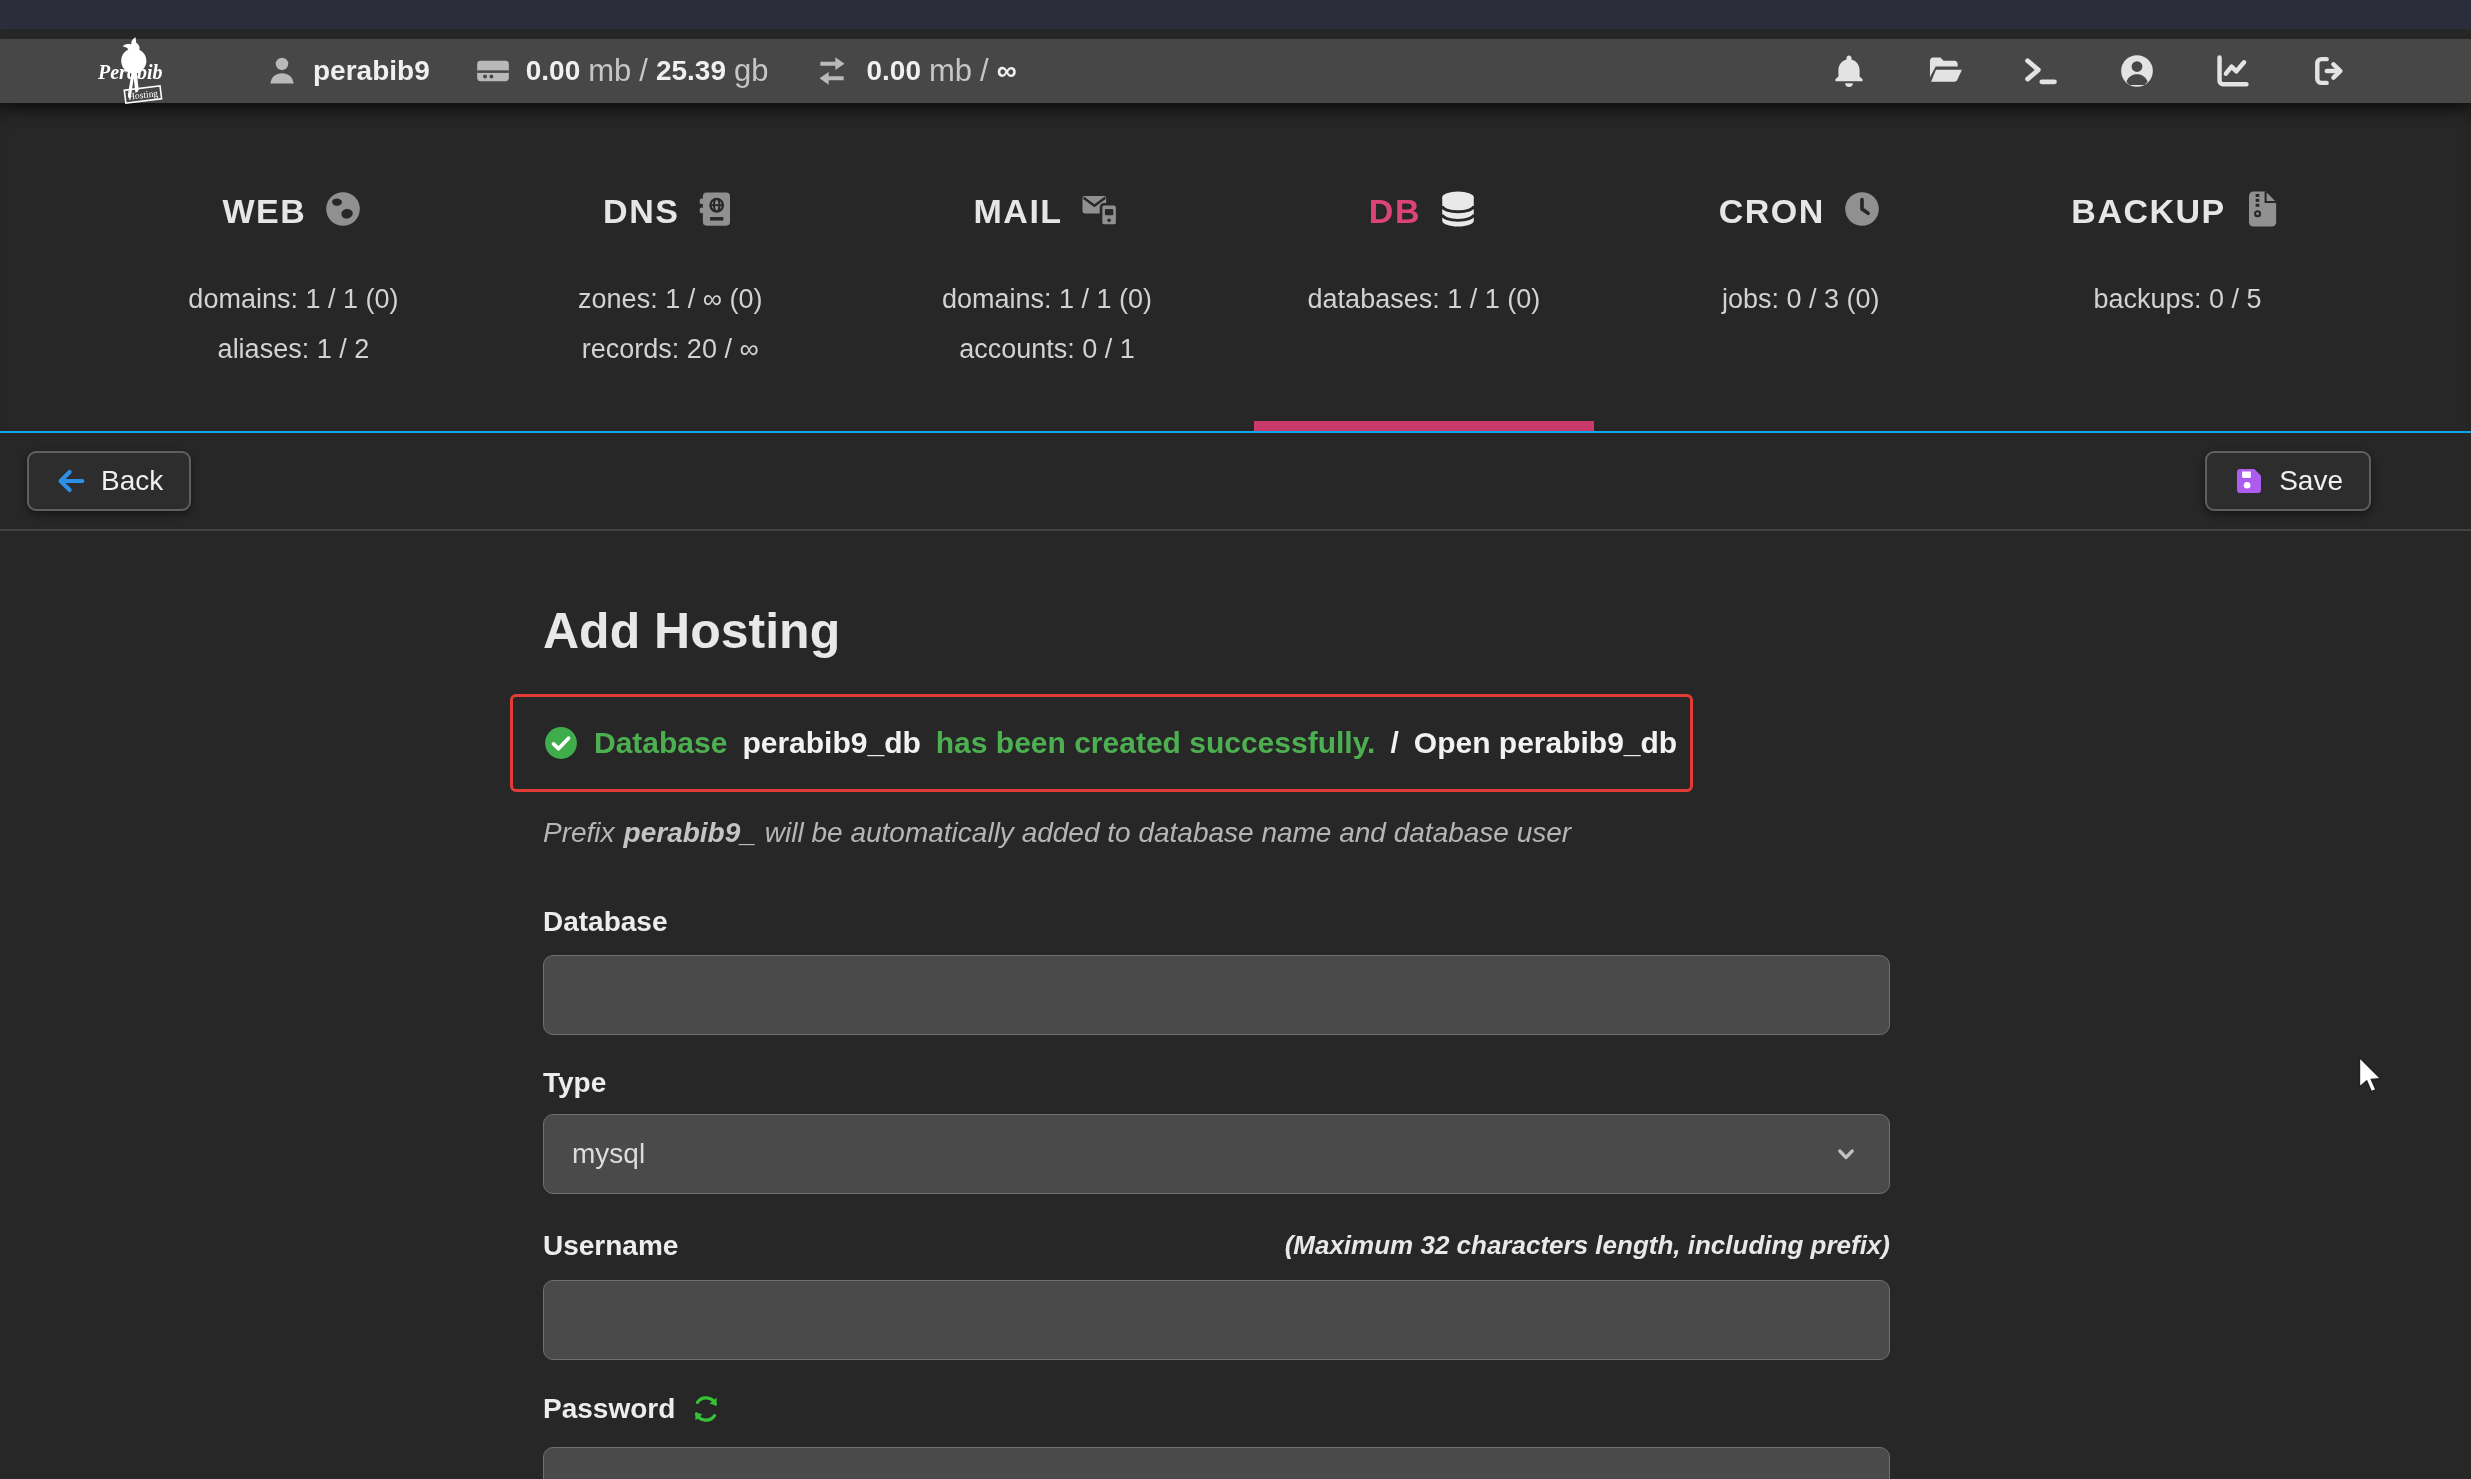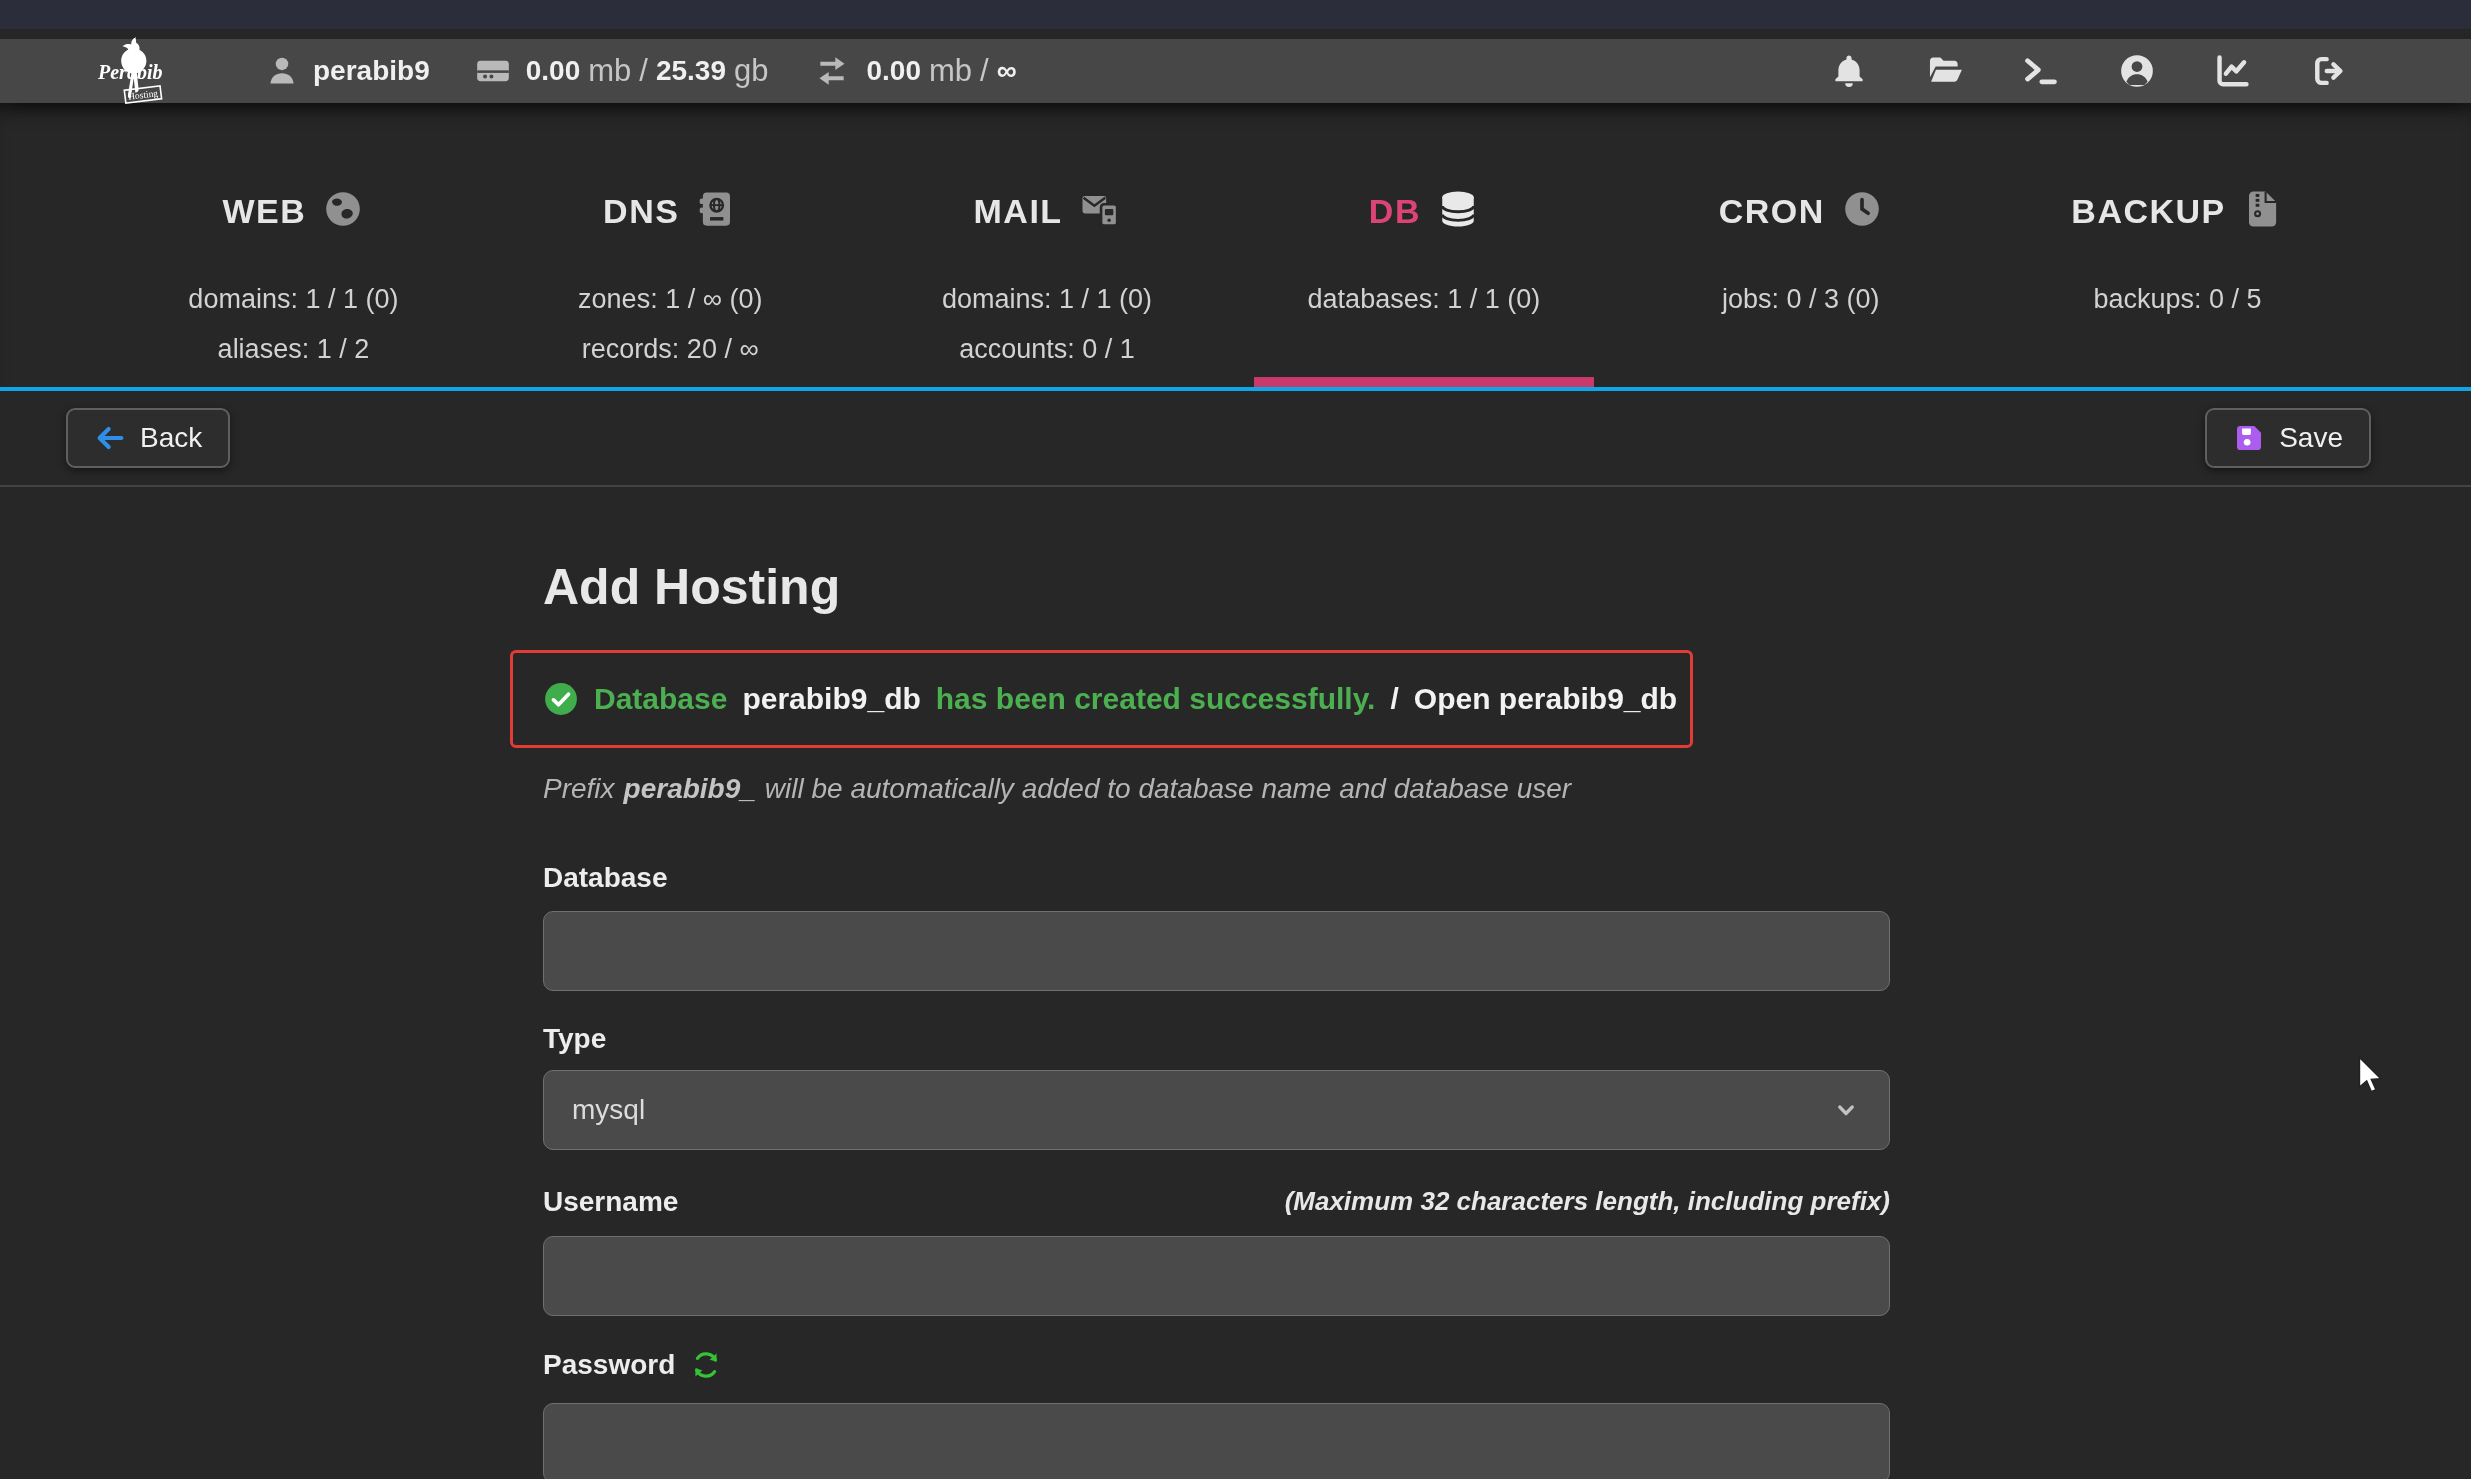--- a/index.html
+++ b/index.html
@@ -25,39 +25,39 @@
   .hdr-gray { color:#b9b9b9; }
   .hdr-strong { font-weight:bold; color:#f0f0f0; font-size:28px; }
   .hdr-unit { color:#c6c6c6; font-size:31px; }
   .metric { display:inline-flex; align-items:center; gap:8px; white-space:nowrap; }
   .sp28 { width:16px; }
   .header-actions { margin-left:auto; display:flex; align-items:center; gap:58px; }
   .hbtn { background:none; border:none; color:#e3e3e3; cursor:pointer; padding:0; display:flex; }
   .hbtn svg { width:38px; height:38px; }
 
   
-  nav { height:284px; background:#272727; position:relative;
+  nav { height:328px; background:#272727; position:relative;
         box-shadow:inset 0 16px 18px -10px rgba(0,0,0,.45); }
   .nav-inner { display:flex; height:100%; margin:0 105px; }
   .tab { flex:1; text-align:center; position:relative; padding-top:85px; cursor:pointer; }
   .tab-head { display:inline-flex; align-items:center; gap:16px; }
   .tab-label { font-size:34px; font-weight:bold; letter-spacing:1.5px; color:#e6e6e6; }
   .tab-icon svg { width:42px; height:42px; color:#909090; }
   .tab.active .tab-label { color:#dd4476; }
   .tab.active .tab-icon svg { color:#e9e9e9; }
   .tab-stats { margin-top:40px; }
   .stat { font-size:27px; color:#d2d2d2; line-height:50px; }
   .active-bar { position:absolute; bottom:0; left:50%; transform:translateX(-50%);
                 width:340px; height:10px; background:#c9396b; }
 
   
   .toolbar {
     height:100px; display:flex; align-items:center; justify-content:space-between;
-    border-top:4px solid #0ea5e9; border-bottom:2px solid #434343;
-    padding:0 100px 0 66px; background:#272727;
+    border-top:2px solid #0ea5e9; border-bottom:2px solid #434343;
+    padding:0 100px 0 27px; background:#272727;
   }
   .btn {
     display:inline-flex; align-items:center; gap:14px; height:60px; padding:0 26px;
     background:#2d2d2d; border:2px solid #5f5f5f; border-radius:9px;
     color:#f0f0f0; font-size:28px; font-family:inherit; cursor:pointer;
     box-shadow:0 3px 9px rgba(0,0,0,.45);
   }
   .btn svg { width:32px; height:32px; }
 
   

